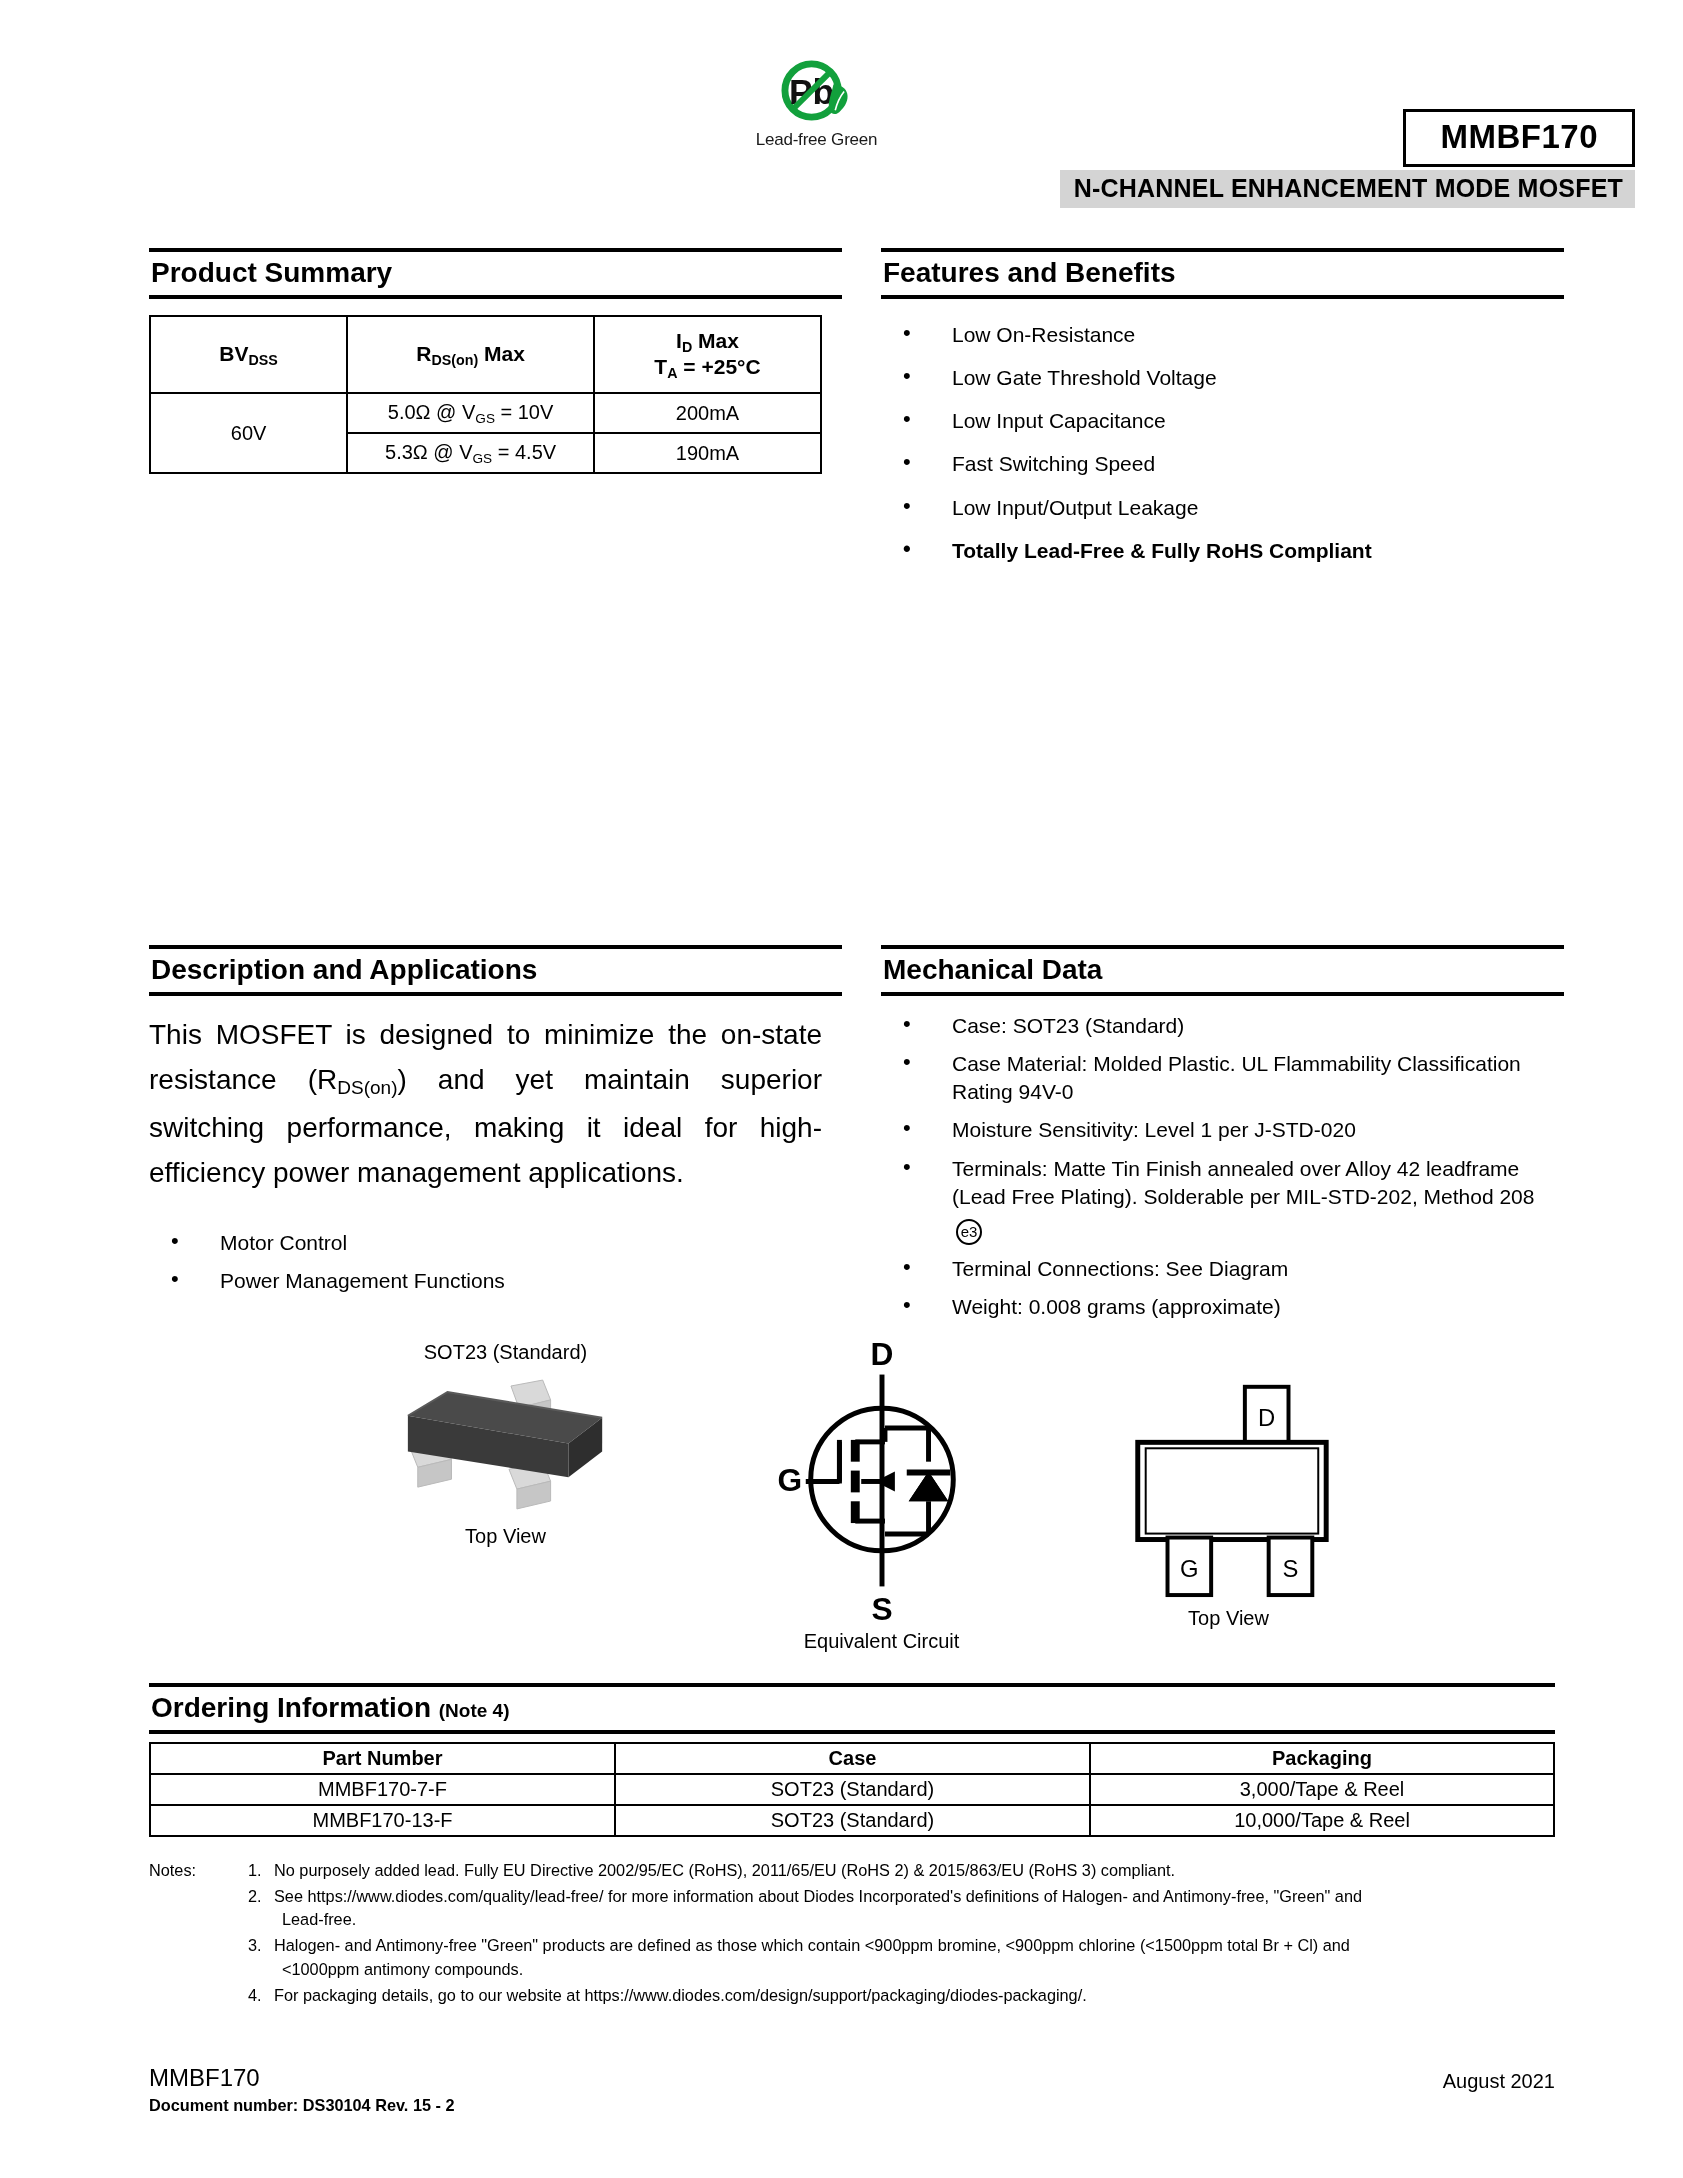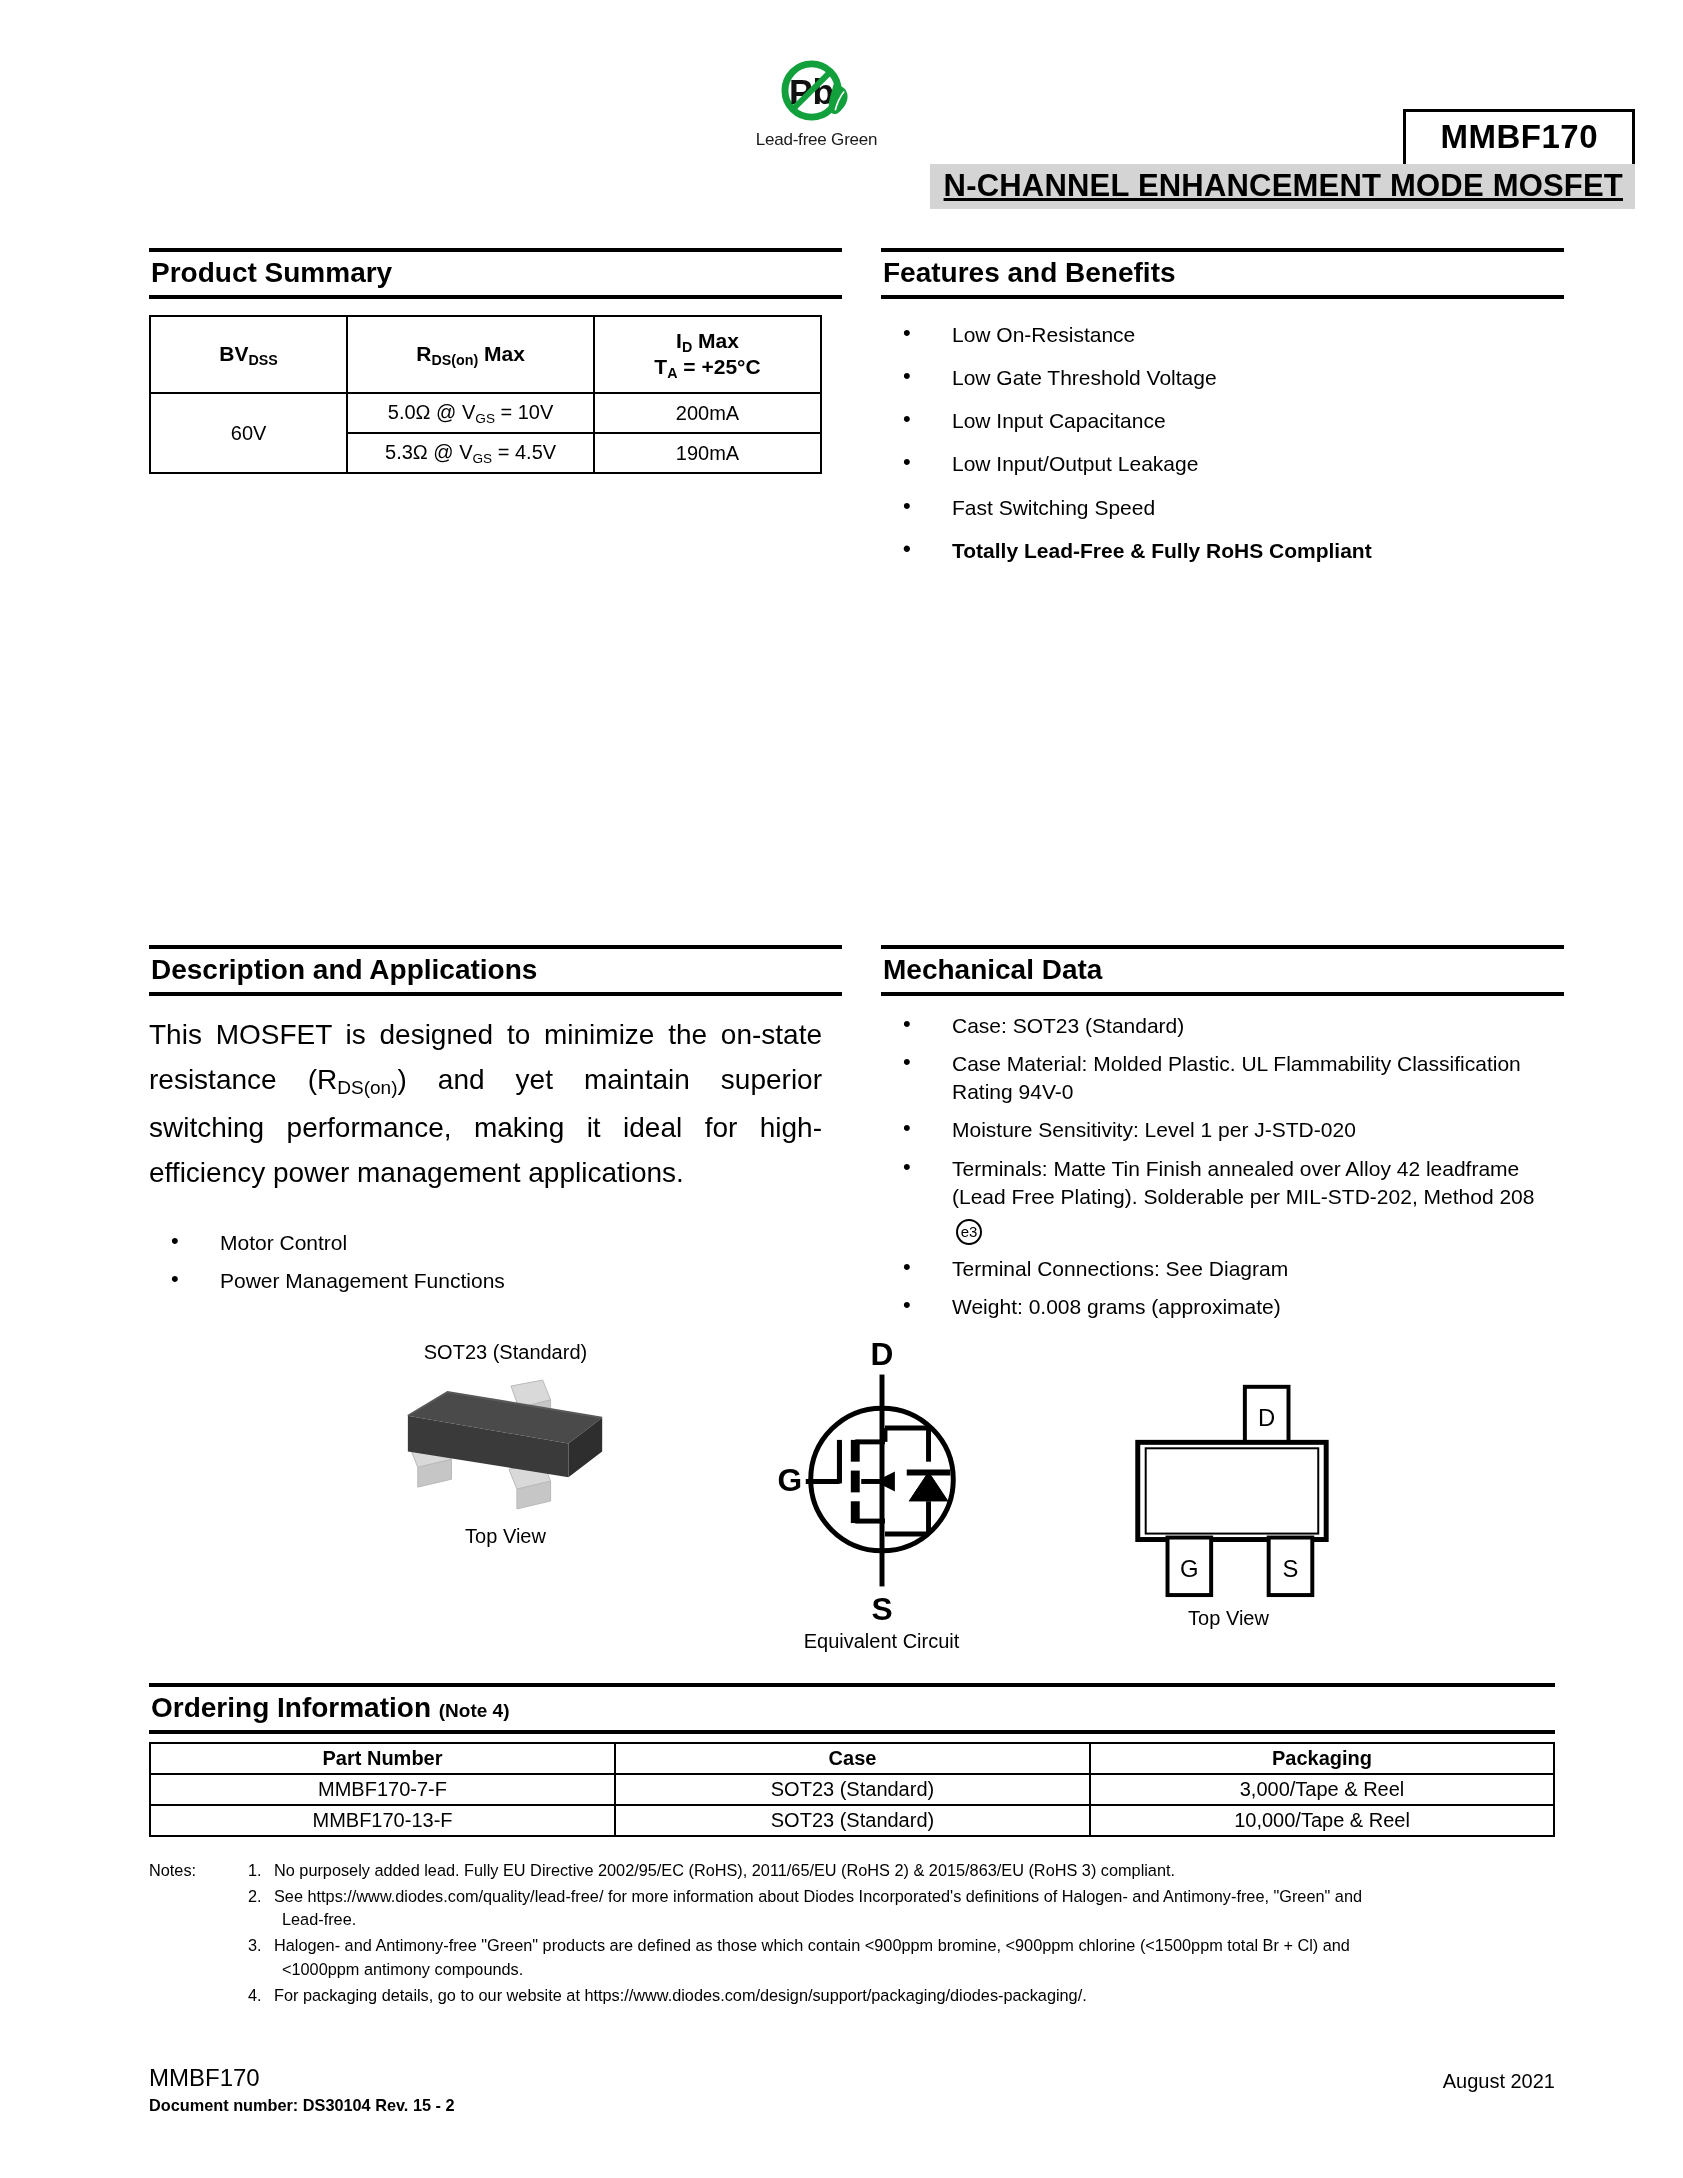--- a/index.html
+++ b/index.html
@@ -26,24 +26,24 @@
     font-size: 17px; font-weight: normal; color: #1a1a1a;
     margin-top: 2px; letter-spacing: -0.2px;
   }
   .partbox {
     position: absolute; right: 48px; top: 109px;
     border: 3px solid #000; padding: 6px 34px 8px 34px;
     font-size: 33px; font-weight: bold; letter-spacing: 0.5px;
     background: #fff;
   }
   .subtitle-bar {
-    position: absolute; right: 48px; top: 164px;
+    position: absolute; right: 48px; top: 170px;
     background: #d4d4d4; color: #000;
-    font-size: 31px; font-weight: bold;
-    padding: 4px 12px 5px 14px; letter-spacing: 0.2px; text-decoration: underline;
+    font-size: 25px; font-weight: bold;
+    padding: 4px 12px 5px 14px; letter-spacing: 0.2px;
   }
 
   
   .col-left  { position: absolute; left: 149px; width: 693px; }
   .col-right { position: absolute; left: 881px; width: 683px; }
 
   .sec-title {
     border-top: 4px solid #000;
     border-bottom: 4px solid #000;
     font-size: 28px; font-weight: bold;
@@ -188,22 +188,22 @@
     </tbody>
       </table>
   </div>
 
   <div class="col-right" style="top:248px;">
     <div class="sec-title">Features and Benefits</div>
     <ul class="bul" style="margin-top:22px;">
       <li><span>Low On-Resistance</span></li>
       <li><span>Low Gate Threshold Voltage</span></li>
       <li><span>Low Input Capacitance</span></li>
+      <li><span>Fast Switching Speed</span></li>
       <li><span>Low Input/Output Leakage</span></li>
-      <li><span>Fast Switching Speed</span></li>
       <li class="b"><span>Totally Lead-Free &amp; Fully RoHS Compliant</span></li>
     </ul>
   </div>
 
   <div class="col-left" style="top:945px;">
     <div class="sec-title">Description and Applications</div>
     <p class="desc-p"><span>This MOSFET is designed to minimize the on-state resistance (R</span><sub>DS(on)</sub><span>) and yet maintain superior switching performance, making it ideal for high-efficiency power management applications.</span></p>
     <ul class="bul tight" style="margin-top:34px;">
       <li><span>Motor Control</span></li>
       <li><span>Power Management Functions</span></li>

